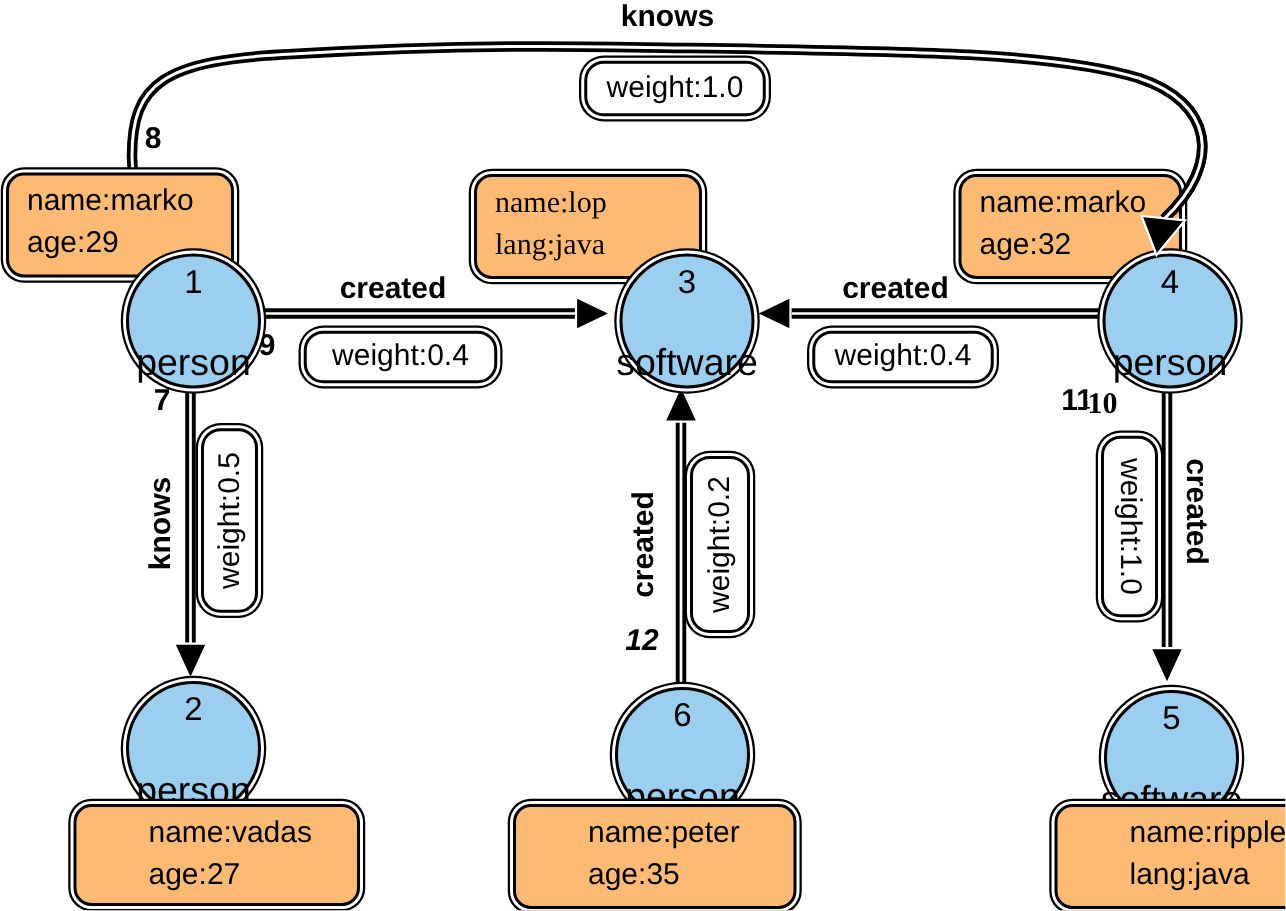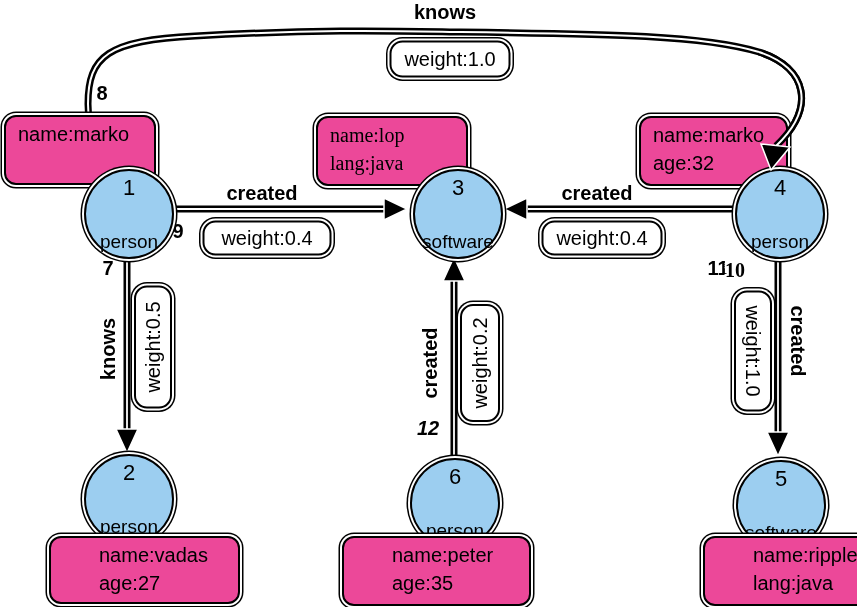--- a/index.html
+++ b/index.html
@@ -5,37 +5,37 @@
   html,body{margin:0;padding:0;background:#ffffff;}
   #canvas{
     position:relative;width:857px;height:607px;background:#ffffff;overflow:hidden;
     font-family:"Liberation Sans", sans-serif;color:#000;
   }
   svg.layer{position:absolute;left:0;top:0;z-index:1;}
   svg#arrow-overlay{z-index:5;}
 
   
   .pbox{
-    position:absolute;background:#ec4899;border:2.5px solid #000;border-radius:12px;
+    position:absolute;background:#fdba74;border:2.5px solid #000;border-radius:12px;
     box-shadow:0 0 0 2px #fff,0 0 0 3.5px #000;
     padding:3px 12px;font-size:20px;line-height:28px;white-space:nowrap;
     z-index:2;
   }
   .pbox.front{z-index:4;padding-left:48px;}
 
   
   .vnode{
     position:absolute;width:86px;height:86px;border-radius:50%;
     background:#9ccef0;border:2.5px solid #000;
     box-shadow:0 0 0 2px #fff,0 0 0 3.5px #000;
     display:flex;flex-direction:column;align-items:center;justify-content:center;
     z-index:3;text-align:center;
   }
   .vnode .vid{font-size:22px;line-height:24px;}
-  .vnode .vlabel{font-size:19px;line-height:22px;margin-top:31px;}
+  .vnode .vlabel{font-size:25px;line-height:22px;margin-top:31px;}
 
   
   .wbox{
     position:absolute;background:#fff;border:2.5px solid #000;border-radius:13px;
     box-shadow:0 0 0 2px #fff,0 0 0 3.5px #000;
     font-size:20px;white-space:nowrap;text-align:center;
     display:flex;align-items:center;justify-content:center;
     transform:translate(-50%,-50%);z-index:2;
   }
   .wbox.rot-ccw{transform:translate(-50%,-50%) rotate(-90deg);}
@@ -77,20 +77,21 @@
     <line x1="454" y1="459" x2="454" y2="281" stroke="#fff" stroke-width="1.8"></line>
     <polygon points="454,257 443,281 465,281" fill="#000" stroke="#fff" stroke-width="1.5"></polygon>
 
     <line x1="778" y1="255" x2="778" y2="434" stroke="#000" stroke-width="7"></line>
     <line x1="778" y1="255" x2="778" y2="432" stroke="#fff" stroke-width="1.8"></line>
     <polygon points="778,456 767,432 789,432" fill="#000" stroke="#fff" stroke-width="1.5"></polygon>
   </svg>
 
   <div class="pbox" style="left:4px;top:115px;width:124px;height:60px;">
     <div>name:marko</div>
+    <div>age:29</div>
   </div>
   <div class="pbox" style="left:316px;top:116px;width:124px;height:60px;font-family:Liberation Serif, serif;">
     <div>name:lop</div>
     <div>lang:java</div>
   </div>
   <div class="pbox" style="left:639px;top:116px;width:121px;height:60px;">
     <div>name:marko</div>
     <div>age:32</div>
   </div>
 

